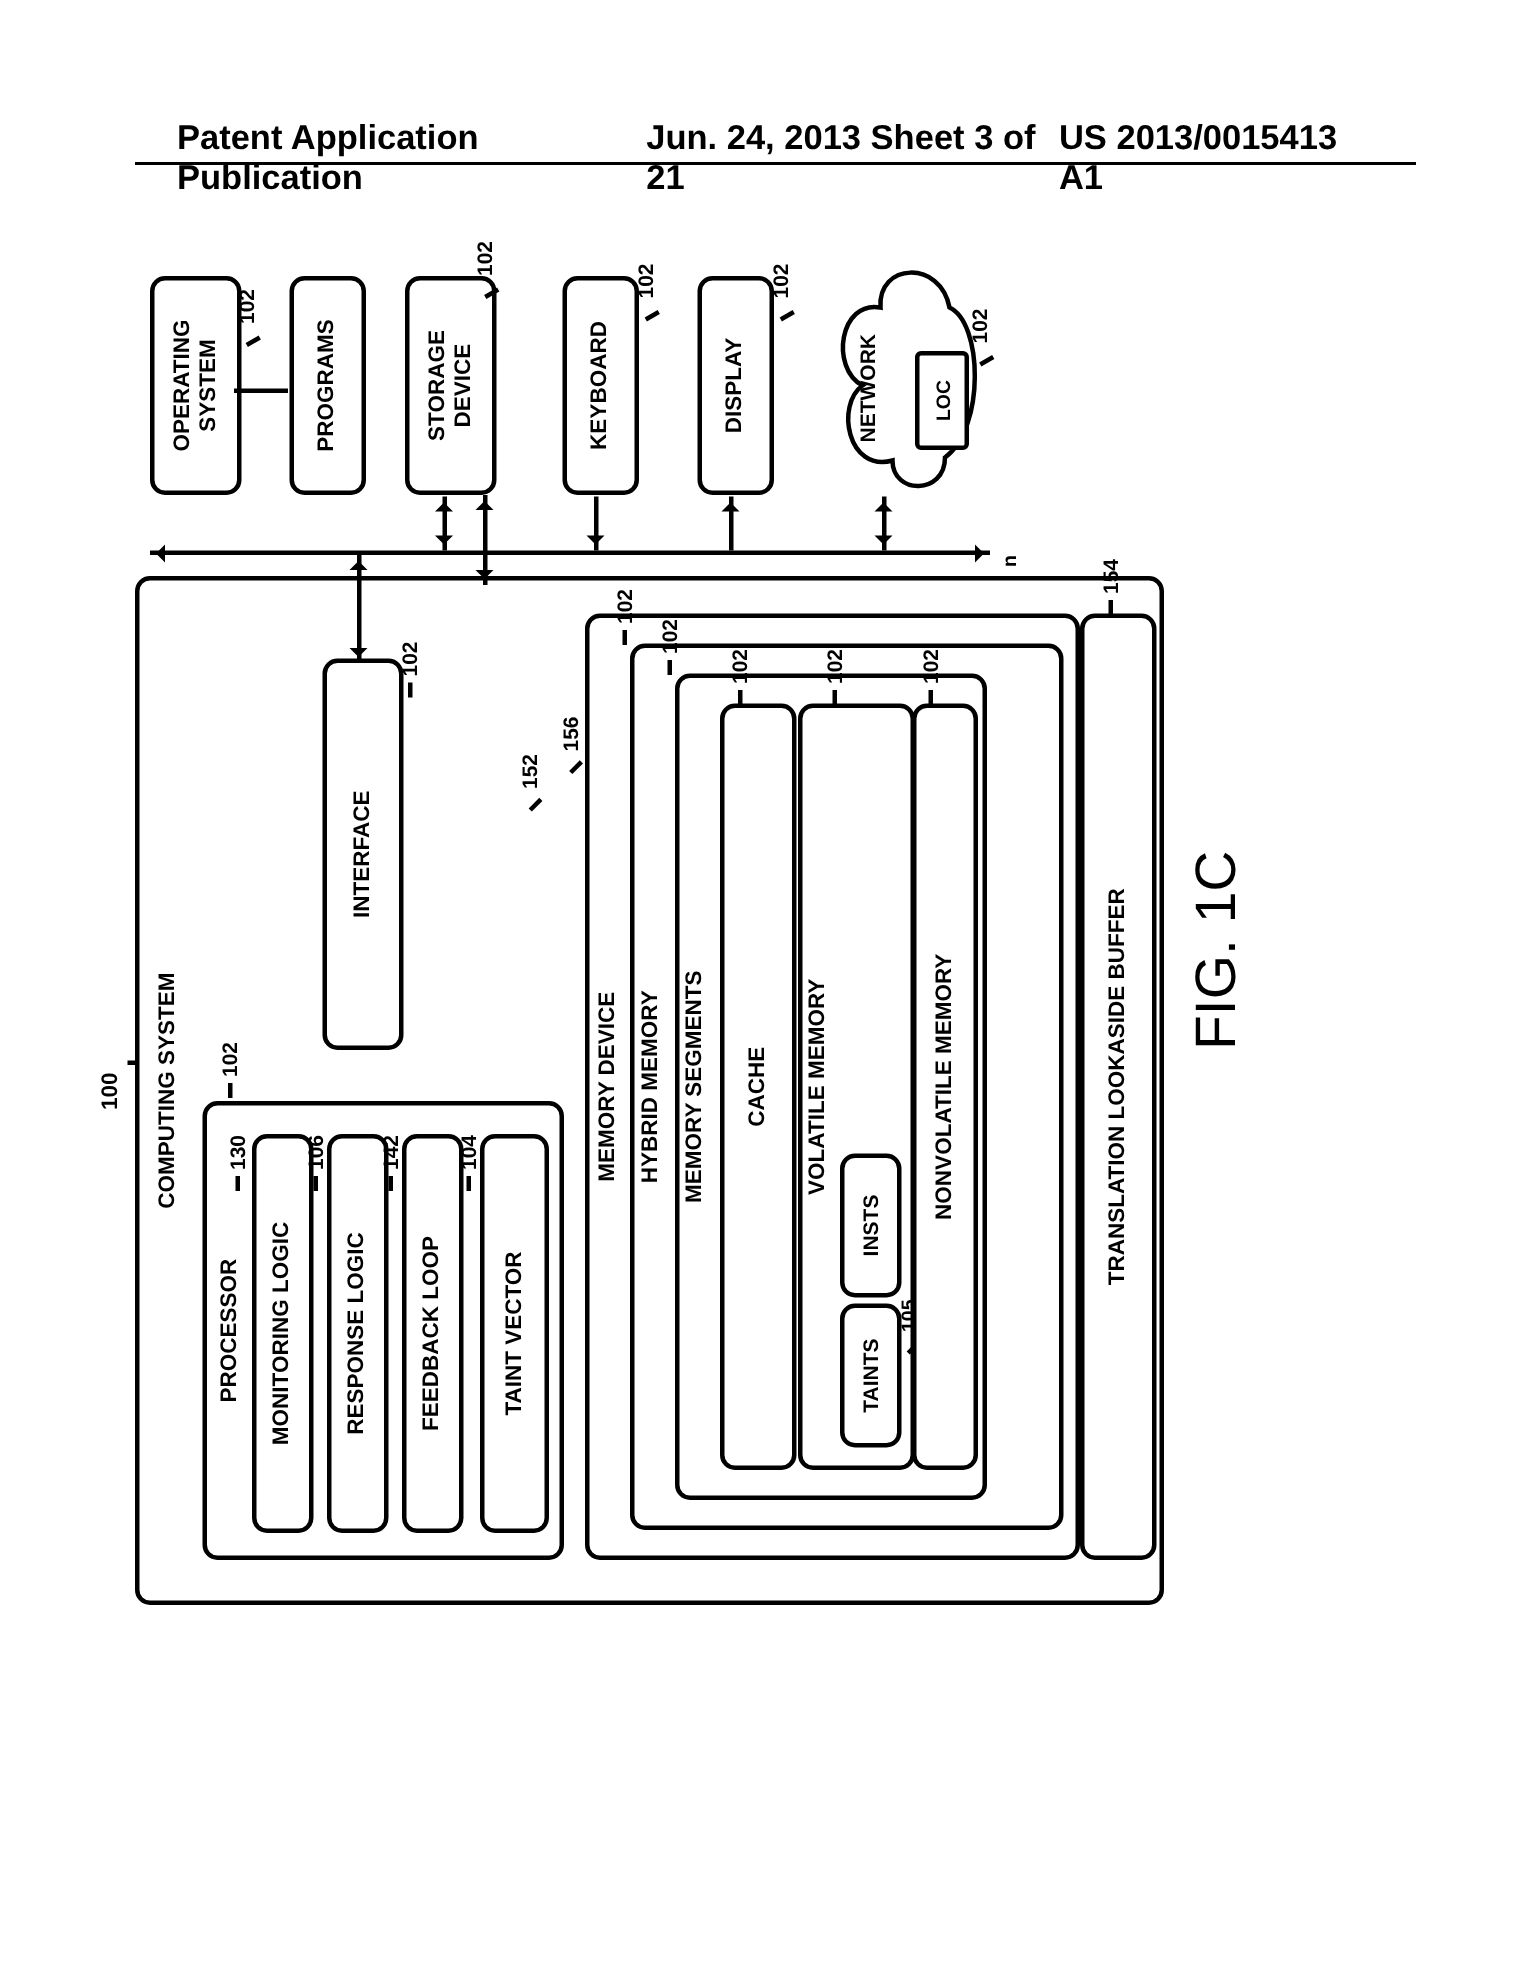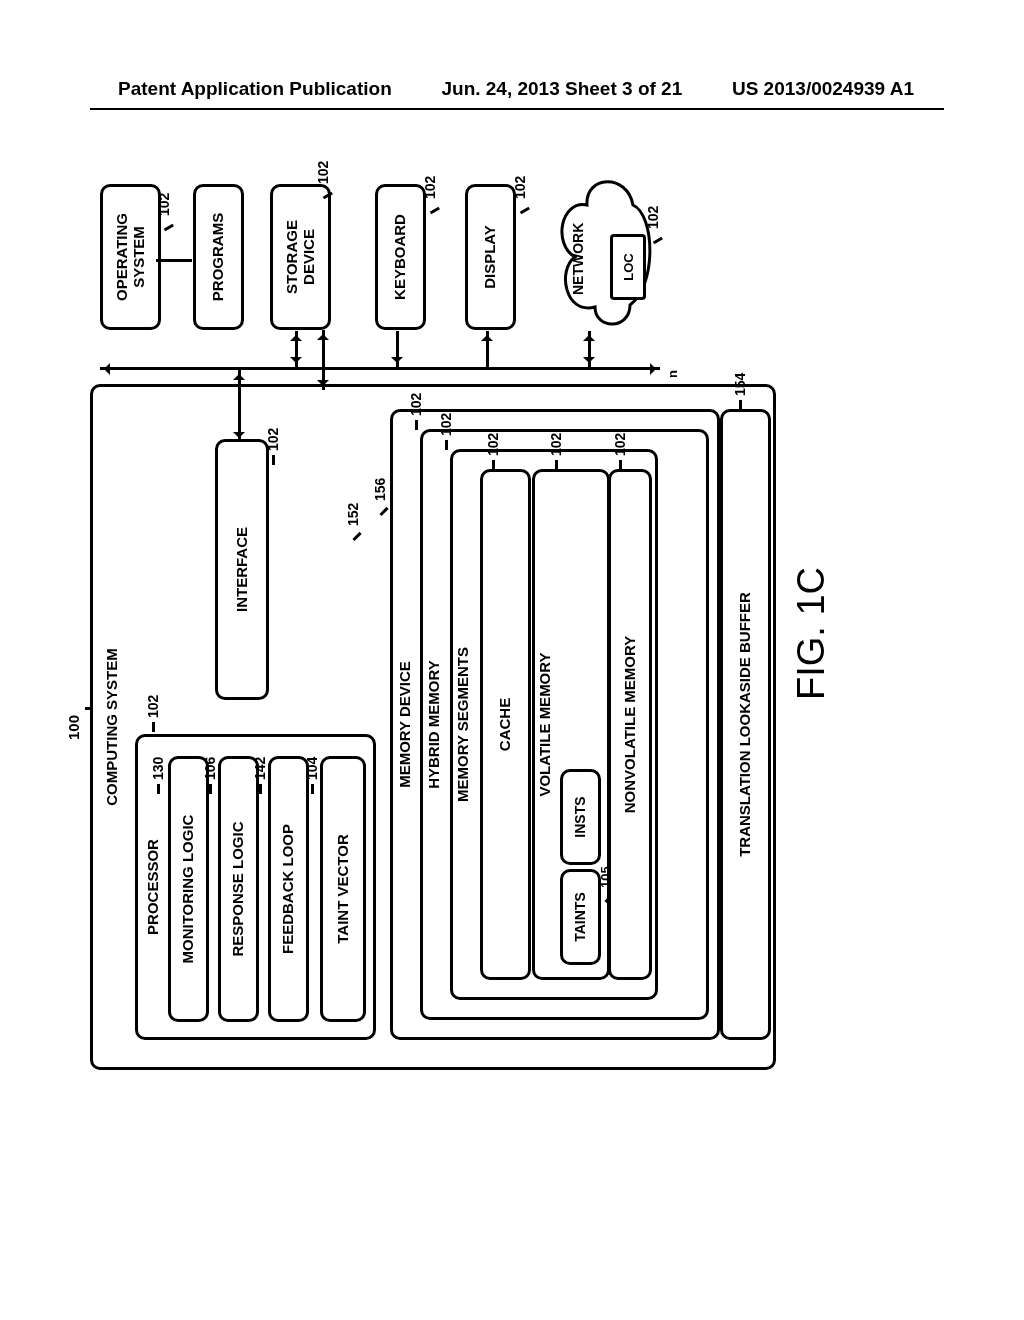--- a/index.html
+++ b/index.html
@@ -17,21 +17,21 @@
     width: 1024px;
     height: 1320px;
   }
   .header {
     position: absolute;
     top: 78px;
     left: 0;
     right: 0;
     padding: 0 110px 0 118px;
     font-weight: bold;
-    font-size: 19px;
+    font-size: 23px;
     display:flex;
     justify-content:space-between;
   }
   .rule {
     position:absolute;
     top:108px;
     left:90px;
     right:80px;
     border-top:2px solid #000;
   }
@@ -89,21 +89,21 @@
   .cloudsvg path{fill:none;stroke:#000;stroke-width:3;}
 </style>
 </head>
 <body>
 
 <div class="page">
 
   <div class="header">
     <span>Patent Application Publication</span>
     <span>Jun. 24, 2013  Sheet 3 of 21</span>
-    <span>US 2013/0024939 A1</span>
+    <span>US 2013/0015413 A1</span>
   </div>
   <div class="rule"></div>
 
   <div class="figure-wrap">
     <div class="figure">
 
       <div class="rlbl" style="left:330px; top:-25px;">
         <span>100</span>
       </div>
       <div class="vline" style="left:360px; top:-5px; height:10px;"></div>

